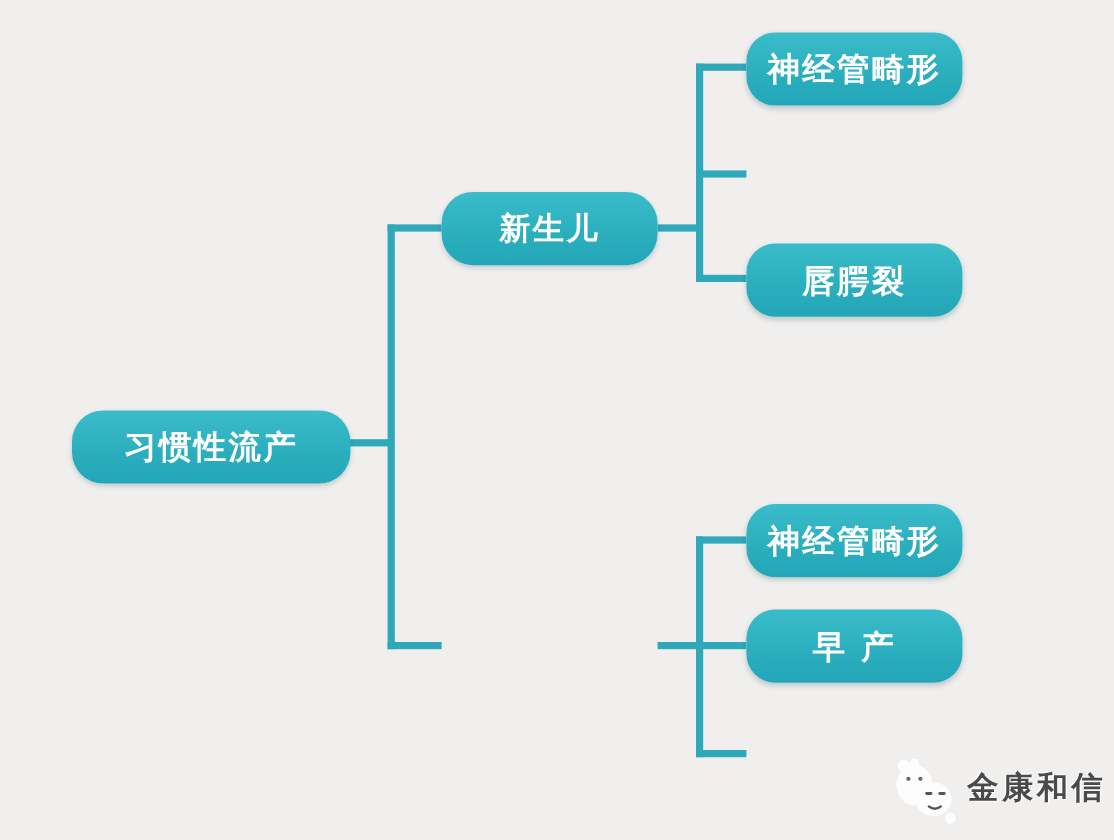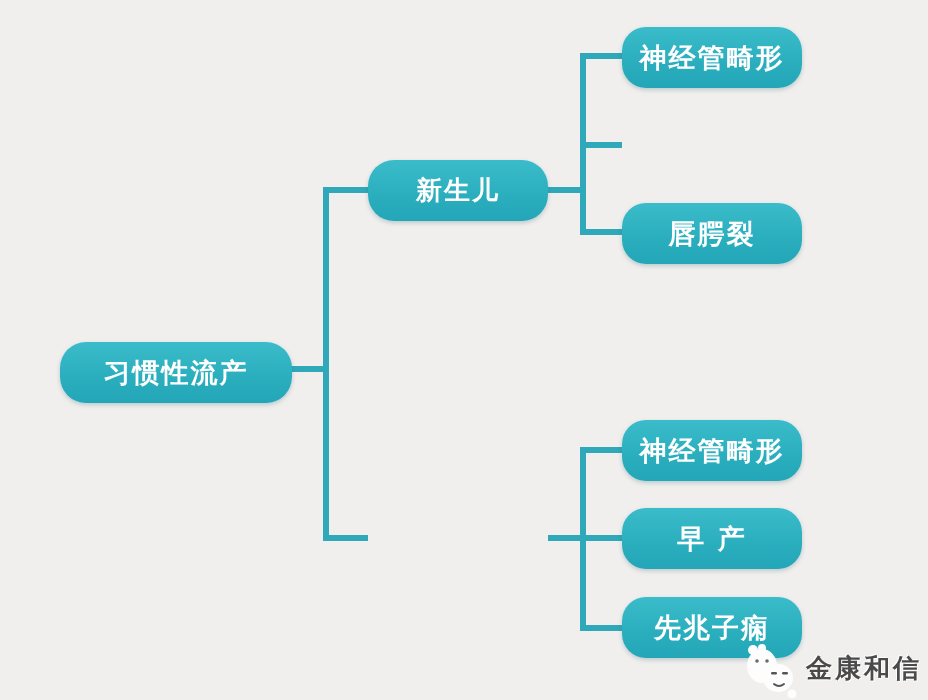--- a/index.html
+++ b/index.html
@@ -69,21 +69,21 @@
   .l-pg-stub   { left: 548px; top: 535px; width: 36px; }
   .l-pg-rail   { left: 580px; top: 447px; height: 184px; }
   .l-pg-c0     { left: 580px; top: 447px; width: 42px; }
   .l-pg-c1     { left: 580px; top: 535px; width: 42px; }
   .l-pg-c2     { left: 580px; top: 625px; width: 42px; }
 
   
   .watermark {
     position: absolute;
     right: 6px;
-    bottom: 4px;
+    bottom: 16px;
     display: flex;
     align-items: center;
     z-index: 5;
     font-family: Liberation Serif, serif;
   }
   .mascot {
     width: 62px;
     height: 62px;
     margin-right: 4px;
     margin-bottom: -6px;
@@ -137,23 +137,20 @@
   </div>
 
   <div class="node node-child" id="child-3">
     <span>神经管畸形</span>
   </div>
 
   <div class="node node-child" id="child-4">
     <span>早 产</span>
   </div>
 
-  <div class="node node-child" id="child-5">
-    <span>先兆子痫</span>
-  </div>
 
   <div class="watermark">
     <svg class="mascot" viewBox="0 0 62 62">
 
       <circle cx="13" cy="10" r="5" fill="#fdfdfd"></circle>
       <circle cx="22" cy="8" r="4" fill="#fdfdfd"></circle>
 
       <ellipse cx="22" cy="26" rx="15" ry="17" fill="#fdfdfd"></ellipse>
       <circle cx="17" cy="21" r="1.8" fill="#6b6b6b"></circle>
       <circle cx="27" cy="21" r="1.8" fill="#6b6b6b"></circle>

